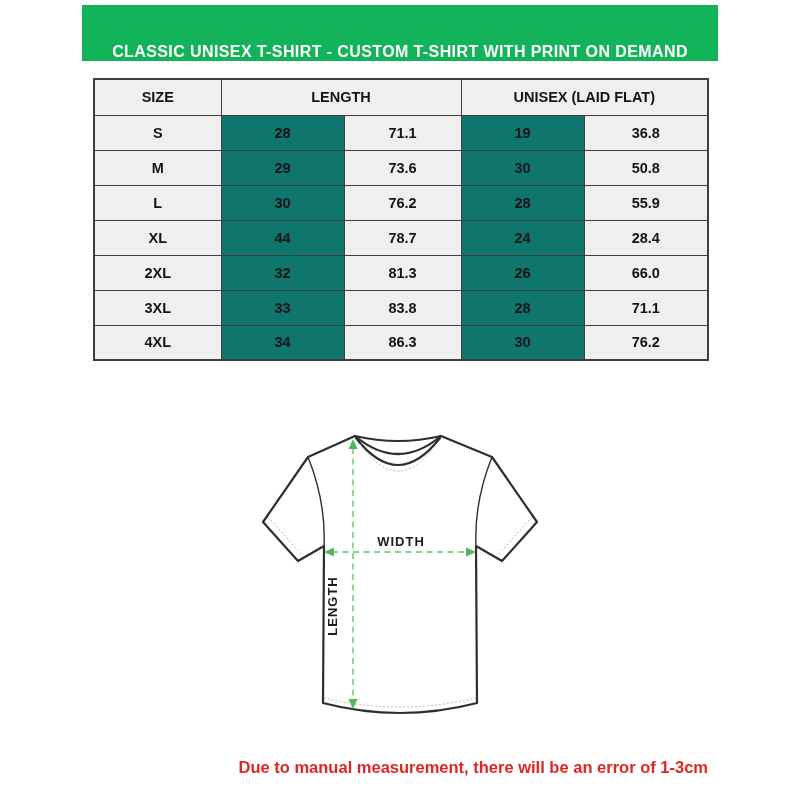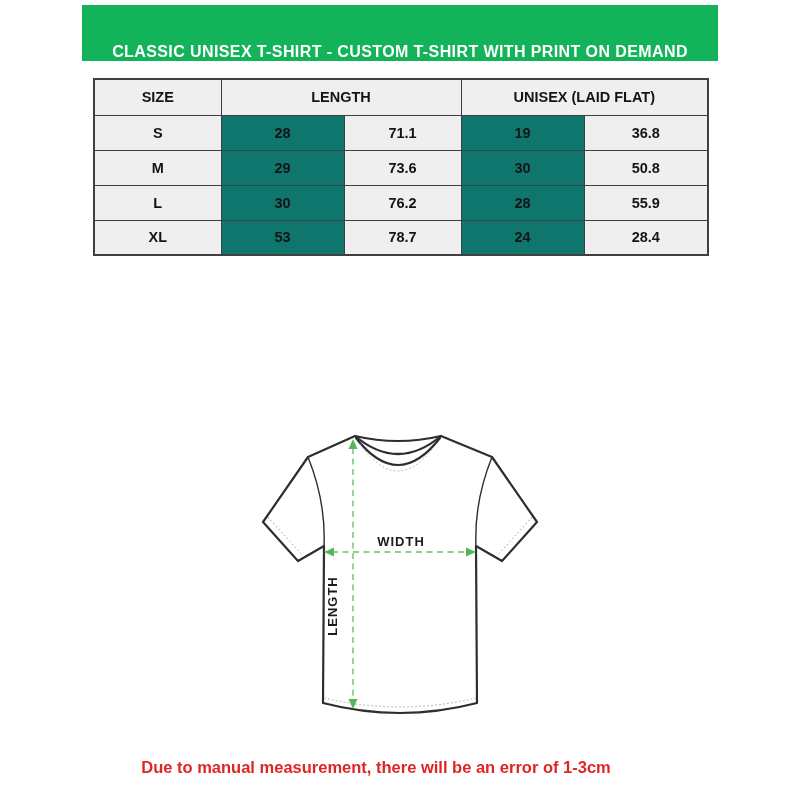--- a/index.html
+++ b/index.html
@@ -56,21 +56,21 @@
     font-weight: bold;
     font-size: 13px;
     letter-spacing: 1px;
     fill: #1c1c1c;
   }
   .footer-note {
     position: absolute;
     left: 0; top: 752px;
     width: 708px; height: 30px;
     line-height: 30px;
-    text-align: center;
+    text-align: right;
     color: #e02525;
     font-weight: bold;
     font-size: 16.5px;
     padding-left: 44px;
   }
 </style>
 </head>
 <body>
 
 <div class="page">
@@ -111,24 +111,45 @@
       </tr>
       <tr>
         <td class="gray">L</td>
         <td>30</td>
         <td class="gray">76.2</td>
         <td>28</td>
         <td class="gray">55.9</td>
       </tr>
       <tr>
         <td class="gray">XL</td>
-        <td>53</td>
+        <td>44</td>
         <td class="gray">78.7</td>
         <td>24</td>
         <td class="gray">28.4</td>
+      </tr>
+      <tr>
+        <td class="gray">2XL</td>
+        <td>32</td>
+        <td class="gray">81.3</td>
+        <td>26</td>
+        <td class="gray">66.0</td>
+      </tr>
+      <tr>
+        <td class="gray">3XL</td>
+        <td>33</td>
+        <td class="gray">83.8</td>
+        <td>28</td>
+        <td class="gray">71.1</td>
+      </tr>
+      <tr>
+        <td class="gray">4XL</td>
+        <td>34</td>
+        <td class="gray">86.3</td>
+        <td>30</td>
+        <td class="gray">76.2</td>
       </tr>
     </tbody>
   </table>
 
   <div class="tshirt-wrap">
     <svg width="320" height="310" viewBox="0 0 320 310" xmlns="http://www.w3.org/2000/svg">
 
       <path class="shirt-body" d="M 115 22 L 68 43 L 23 108 L 58 147 L 84 132 L 83 289 Q 160 309 237 289 L 236 132 L 262 147 L 297 108 L 252 43 L 201 22 Q 158 32 115 22 Z"></path>
 
       <path class="shirt-line" d="M 115 22 Q 158 58 201 22"></path>

